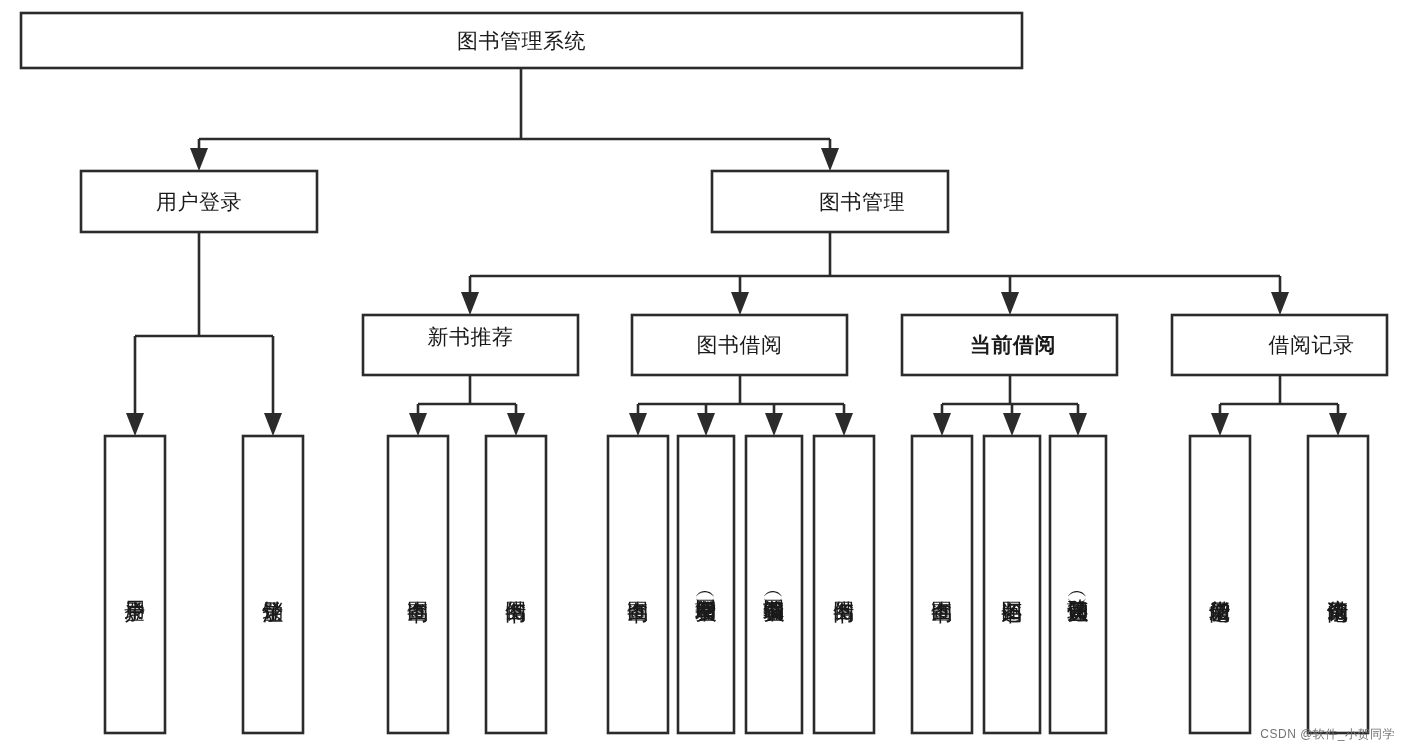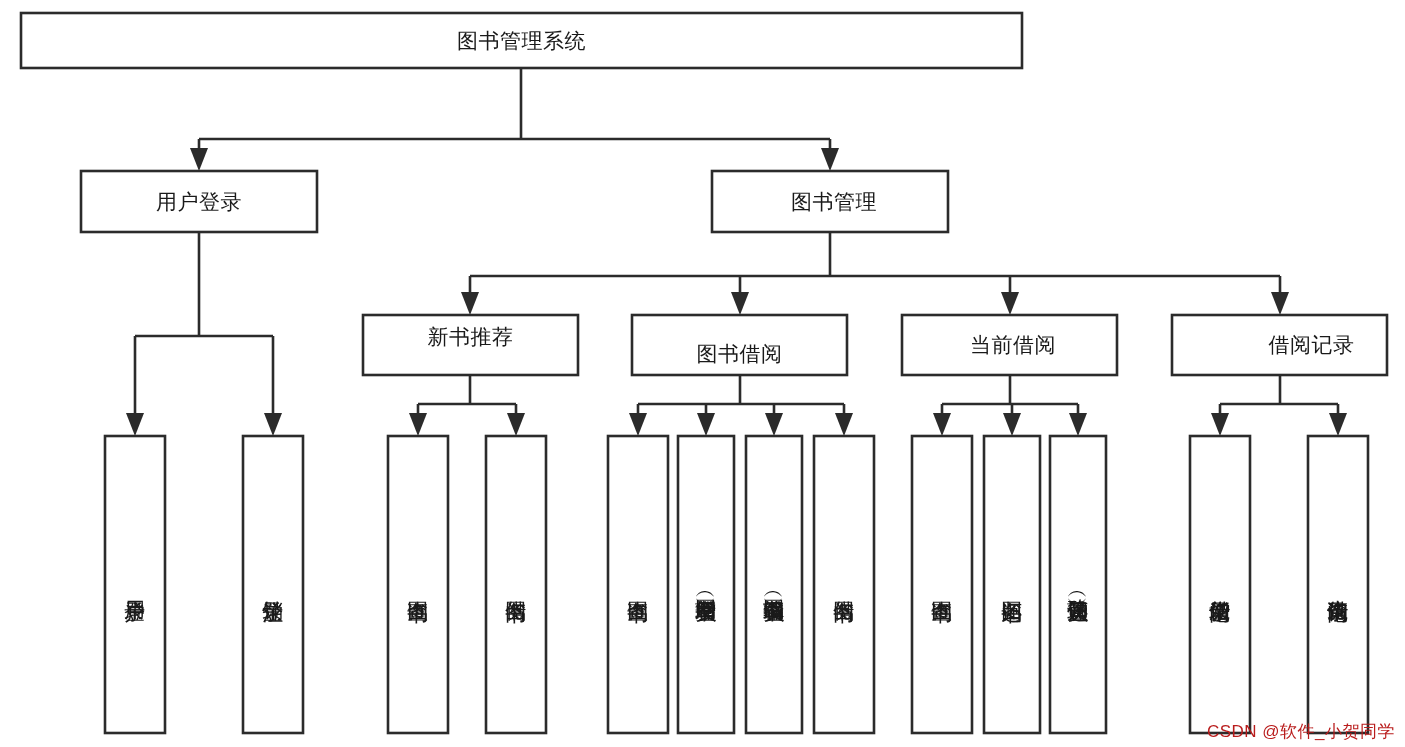--- a/index.html
+++ b/index.html
@@ -62,22 +62,22 @@
     letter-spacing: 0.5px;
     writing-mode: vertical-rl;
     text-orientation: upright;
     pointer-events: none;
     overflow: hidden;
   }
   .watermark {
     position: absolute;
     right: 10px;
     bottom: 4px;
-    font-size: 17px;
-    color: #b91c1c;
+    font-size: 12px;
+    color: #737373;
     letter-spacing: 0.5px;
     white-space: nowrap;
     pointer-events: none;
   }
 </style>
 </head>
 <body>
 
 <div id="canvas">
 
@@ -181,25 +181,25 @@
       <path class="connector" d="M1220,404 L1220,417"></path>
       <path class="connector" d="M1338,404 L1338,417"></path>
       <polygon class="arrow-head" points="1220,436 1211,413 1229,413"></polygon>
       <polygon class="arrow-head" points="1338,436 1329,413 1347,413"></polygon>
     </g>
   </svg>
 
   <div class="node-label-h" style="left:21px; top:13px; width:1001px; height:55px;">图书管理系统</div>
 
   <div class="node-label-h" style="left:81px; top:171px; width:236px; height:61px;">用户登录</div>
-  <div class="node-label-h" style="left:716px; top:171px; width:236px; height:61px;">图书管理</div>
+  <div class="node-label-h" style="left:744px; top:171px; width:236px; height:61px;">图书管理</div>
 
   <div class="node-label-h" style="left:363px; top:315px; width:215px; height:44px;">新书推荐</div>
-  <div class="node-label-h" style="left:632px; top:315px; width:215px; height:60px;margin-top:9px;">图书借阅</div>
-  <div class="node-label-h" style="left:902px; top:315px; width:222px; height:60px;">当前借阅</div>
+  <div class="node-label-h" style="left:632px; top:315px; width:215px; height:60px;">图书借阅</div>
+  <div class="node-label-h" style="left:902px; top:315px; width:222px; height:60px;font-weight:bold;">当前借阅</div>
   <div class="node-label-h" style="left:1172px; top:315px; width:215px; height:60px;margin-left:32px;">借阅记录</div>
 
   <div class="node-label-v" style="left:105px; top:436px; width:60px; height:297px;">用户登录</div>
   <div class="node-label-v" style="left:243px; top:436px; width:60px; height:297px;">注销登录</div>
 
   <div class="node-label-v" style="left:388px; top:436px; width:60px; height:297px;">查询图书</div>
   <div class="node-label-v" style="left:486px; top:436px; width:60px; height:297px;">借阅图书</div>
 
   <div class="node-label-v" style="left:608px; top:436px; width:60px; height:297px;">查询图书</div>
   <div class="node-label-v" style="left:678px; top:436px; width:56px; height:297px;">新增图书（管理员）</div>

